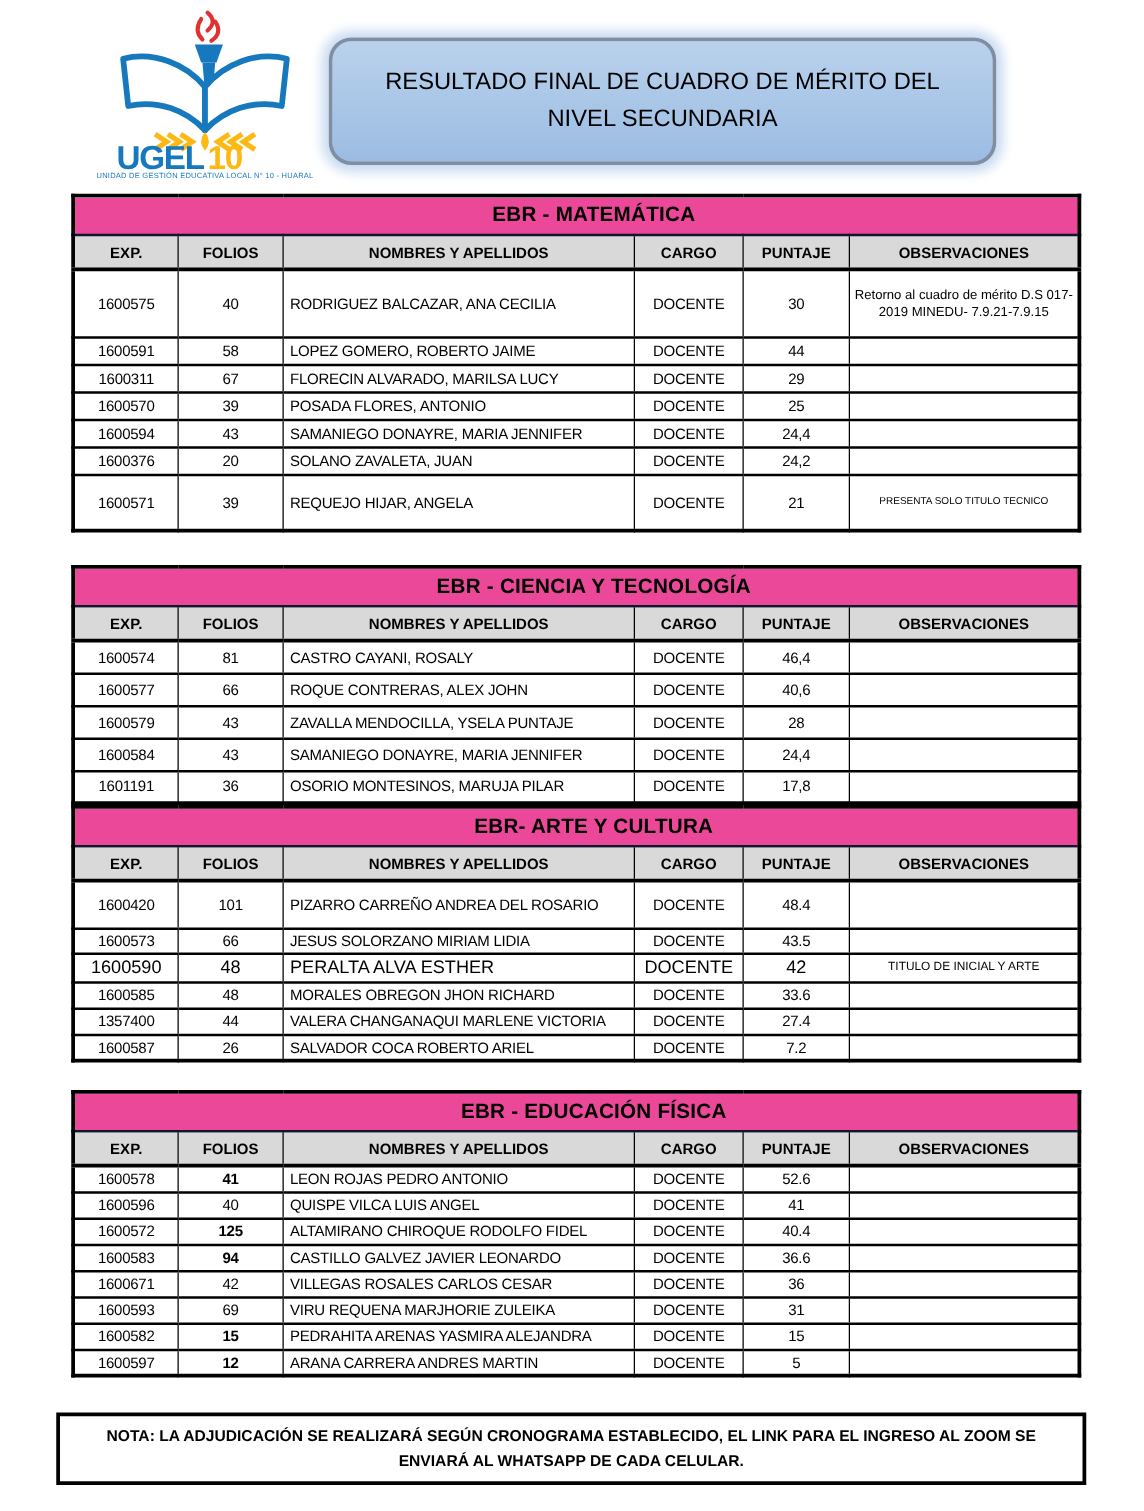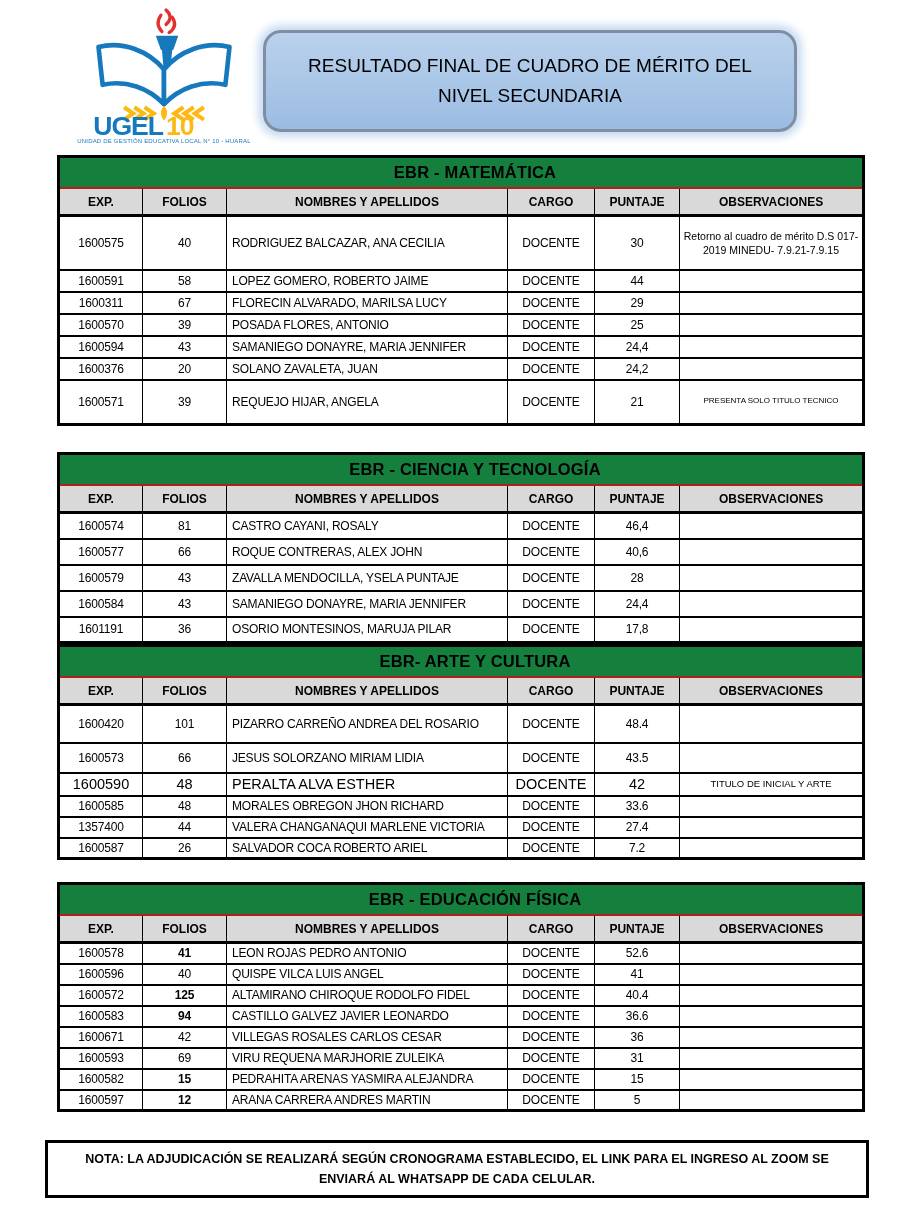--- a/index.html
+++ b/index.html
@@ -30,39 +30,39 @@
     display:flex; align-items:center; justify-content:center; text-align:center;
     font-weight:normal; font-size:19px; line-height:1.6; padding:0 37px;
   }
   
   .tables-wrap { margin-left:57px; width:805px; }
   .tbl table { border-collapse:collapse; width:805px; border:3px solid #000; table-layout:fixed; }
   .tbl th, .tbl td {
     border:1px solid #000; border-top-width:2px; border-bottom-width:2px;
     text-align:center; vertical-align:middle; overflow:hidden; padding:0;
   }
-  .tbl .title-row th { background:#15803d; font-size:16.5px; font-weight:bold; height:29px; border-bottom:2px solid #b91c1c; letter-spacing:0.2px;padding-left:28px; }
+  .tbl .title-row th { background:#ec4899; font-size:16.5px; font-weight:bold; height:29px; border-bottom:2px solid #0f172a; letter-spacing:0.2px;padding-left:28px; }
   .tbl .head-row th { background:var(--header-bg); font-size:12px; font-weight:bold; height:25px; border-bottom:3px solid #000; }
   .tbl td { font-size:12px; letter-spacing:-0.2px; }
   .tbl td.c2 { text-align:left; padding-left:5px; }
   .tbl td.c5 { font-size:10.5px; letter-spacing:0; padding:0 3px; line-height:1.35; }
   .tbl td.c5.tiny  { font-size:8px; }
   .tbl td.c5.small { font-size:9.5px; }
   .tbl td.bold { font-weight:bold; }
   col.c0 { width:84px; } col.c1 { width:84px; } col.c2 { width:281px; }
   col.c3 { width:87px; } col.c4 { width:85px; } col.c5 { width:184px; }
   .tbl-matematica tbody tr { height:22px; }
   .tbl-matematica tbody tr.r0 { height:54px; }
   .tbl-matematica tbody tr.r7 { height:45px; }
   .tbl-matematica { margin-bottom:26px; }
   .tbl-ciencia tbody tr { height:26px; }
   .tbl-ciencia { margin-bottom:0; }
   .tbl-arte tbody tr { height:21px; }
   .tbl-arte tbody tr.r0 { height:38px;padding-left:32px; }
-  .tbl-arte tbody tr.r1 { height:30px;margin-top:26px; }
+  .tbl-arte tbody tr.r1 { height:20px;margin-top:26px; }
   .tbl-arte tbody tr.r2 { height:23px; }
   .tbl-arte tbody tr.r2 td { font-size:14.5px; letter-spacing:0; }
   .tbl-arte tbody tr.r2 td.c5 { font-size:9.5px; }
   .tbl-arte { margin-bottom:22px; }
   .tbl-fisica tbody tr { height:21px; }
   .tbl-fisica { margin-bottom:28px; }
   
   .note {
     margin-left:45px; width:824px; box-sizing:border-box; border:3px solid #000;
     font-weight:bold; font-size:12.5px; line-height:1.6; text-align:center; padding:6px 16px;

